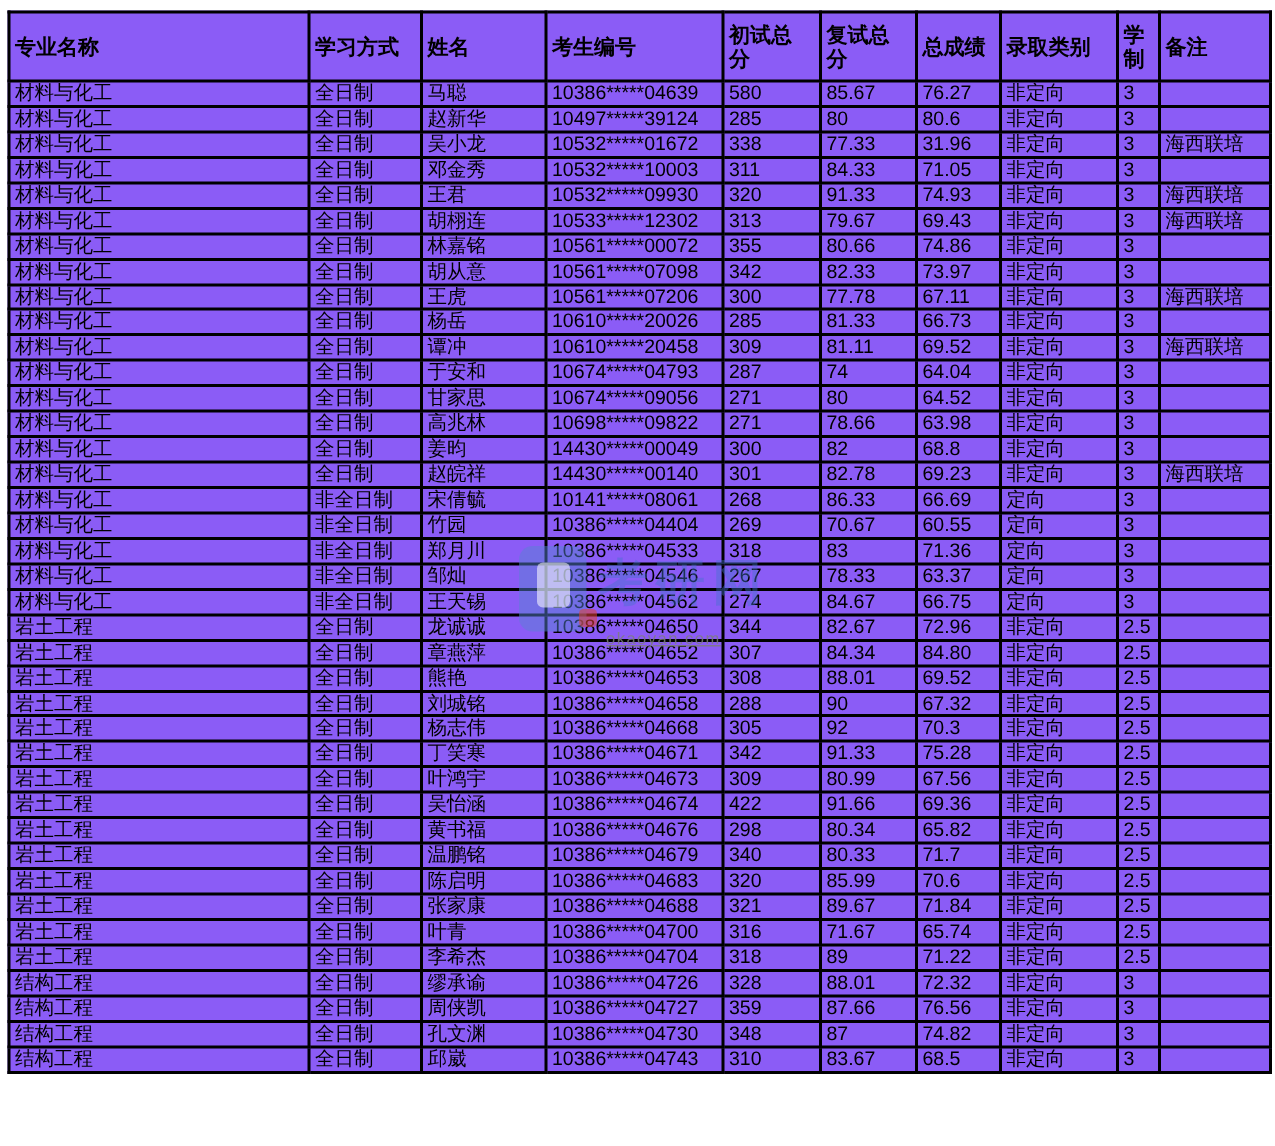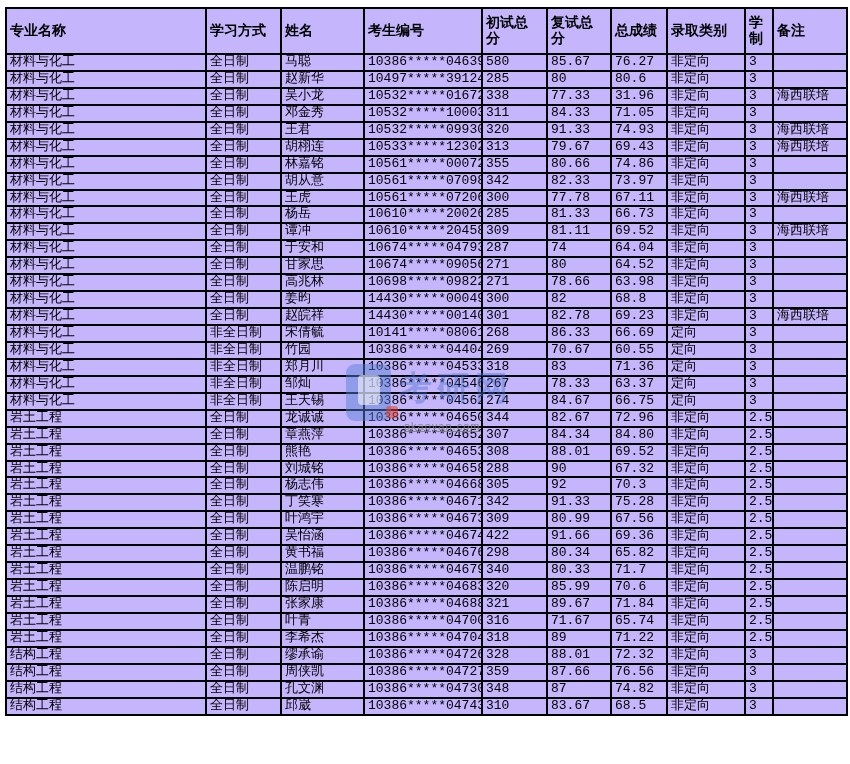--- a/index.html
+++ b/index.html
@@ -3,22 +3,21 @@
 <meta charset="utf-8">
 <style>
   html,body{margin:0;padding:0;}
   body{
     width:850px;height:764px;background:#ffffff;position:relative;overflow:hidden;
     font-family:"Liberation Sans","DejaVu Sans",sans-serif;color:#000;
   }
   .table-wrap{position:absolute;left:5px;top:7px;}
   table{
     border-collapse:collapse;table-layout:fixed;width:841px;
-    background:#c4b5fd;
-    font-family:Liberation Mono, monospace;
+    background:#8b5cf6;
   }
   th,td{
     border:2px solid #000;
     padding:0 3px;
     overflow:hidden;white-space:nowrap;
     text-align:left;vertical-align:middle;
     font-size:13px;line-height:1.15;
   }
   thead th{
     height:44px;font-weight:bold;font-size:14px;

